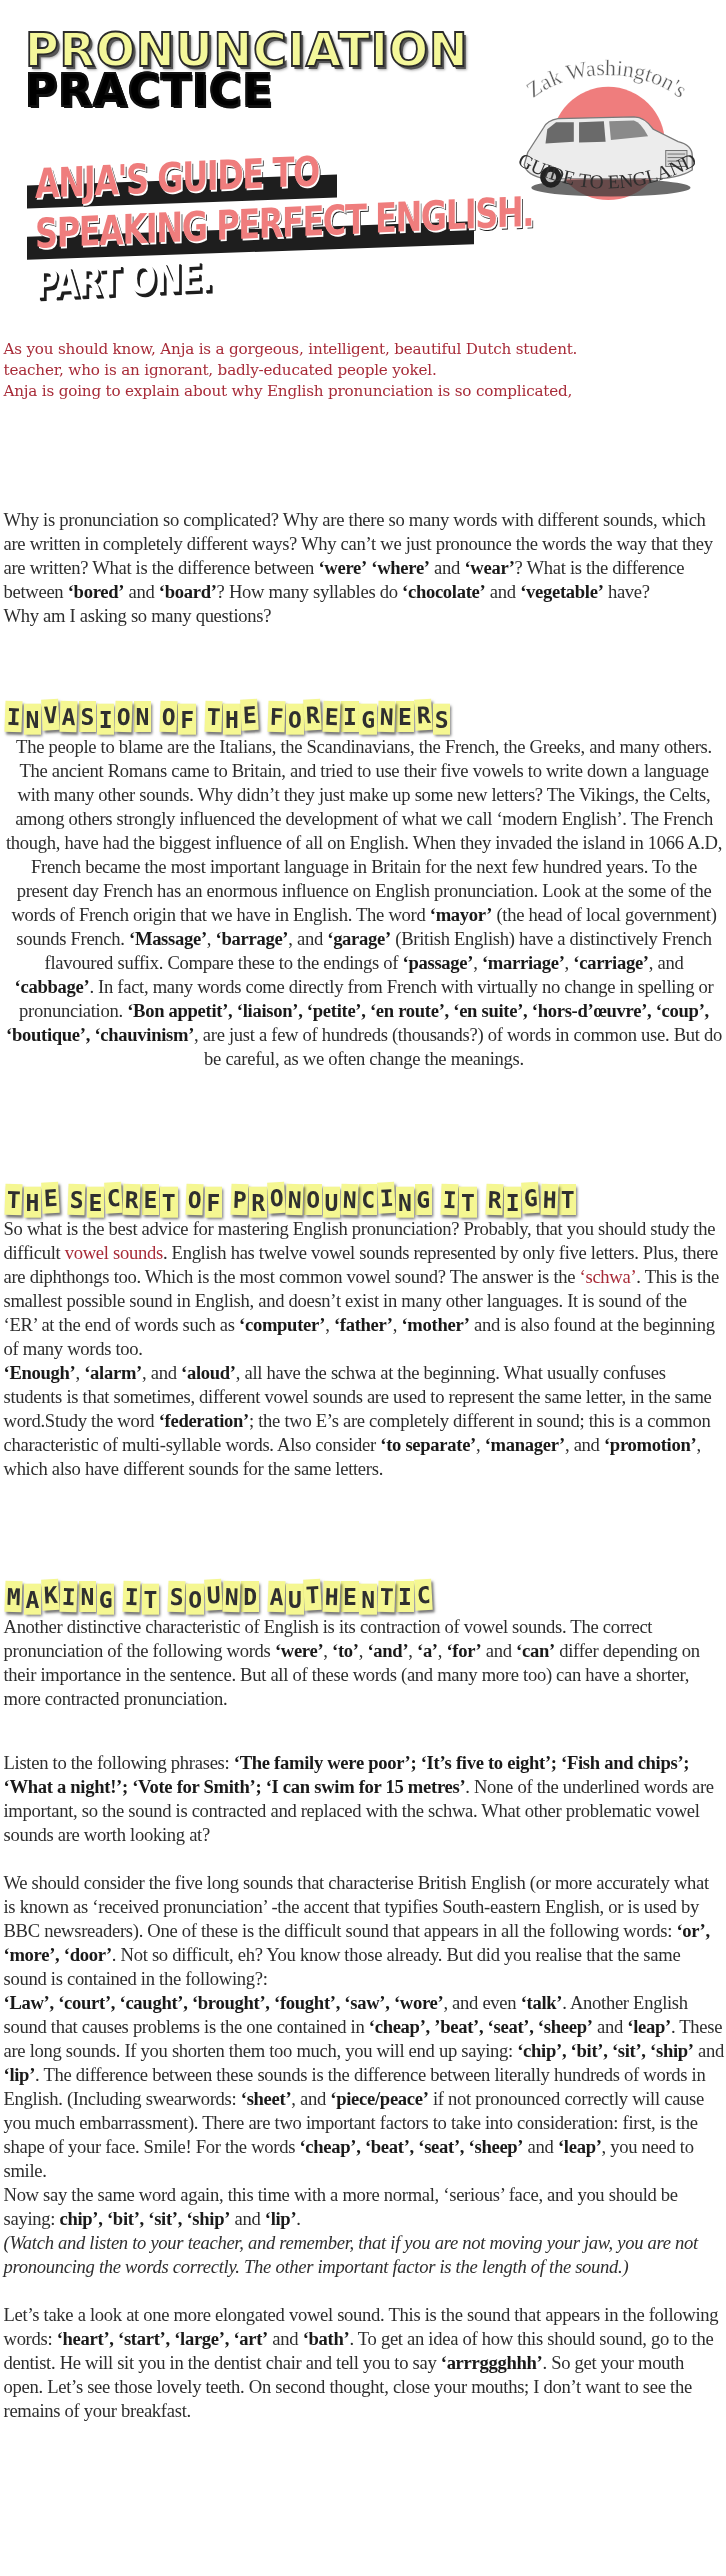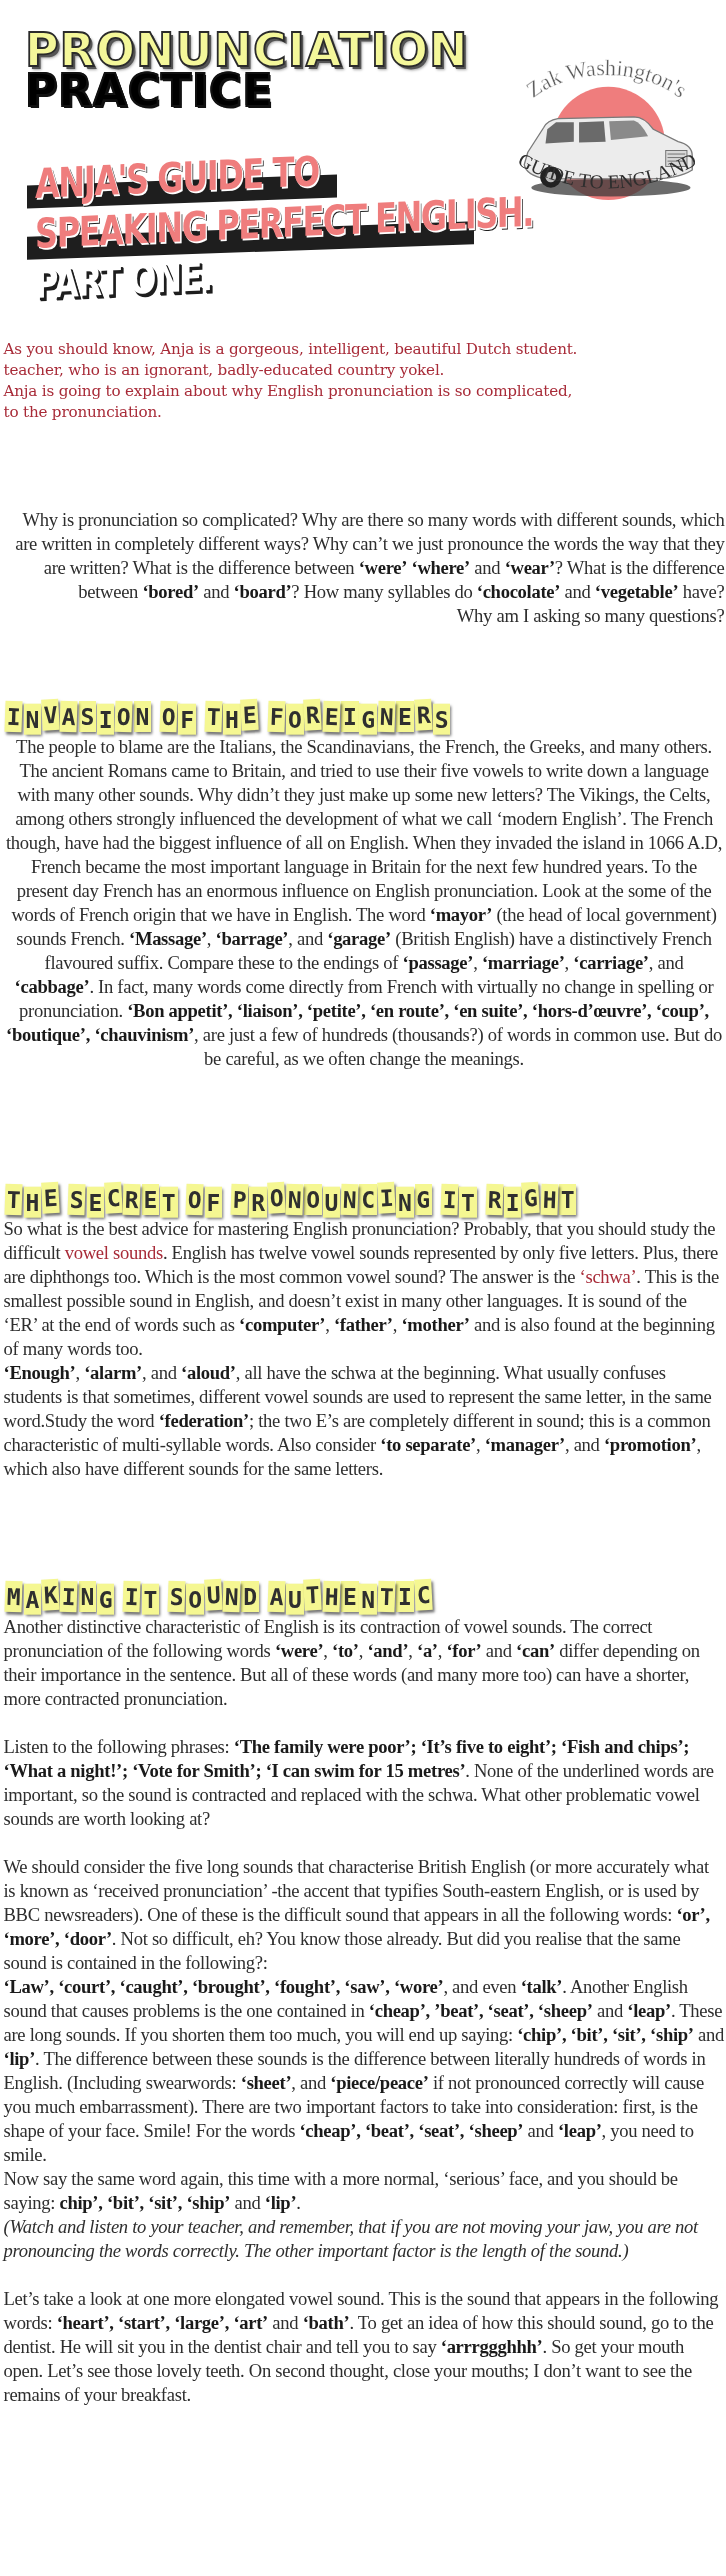--- a/index.html
+++ b/index.html
@@ -102,26 +102,25 @@
       <textPath href="#arcTop" startOffset="50%" text-anchor="middle">Zak Washington's</textPath>
     </text>
     <text font-family="Liberation Serif, serif" font-size="22" fill="#2e2e2e">
       <textPath href="#arcBot" startOffset="50%" text-anchor="middle">GUIDE TO ENGLAND</textPath>
     </text>
   </svg>
 </div>
 
 <div class="intro">
   <p>As you should know, Anja is a gorgeous, intelligent, beautiful Dutch student.</p>
-  <p>teacher, who is an ignorant, badly-educated country yokel.</p>
+  <p>teacher, who is an ignorant, badly-educated people yokel.</p>
   <p>Anja is going to explain about why English pronunciation is so complicated,</p>
-  <p>to the pronunciation.</p>
-</div>
-
-<div class="body-text" style="top:508px;text-align:right;">
+</div>
+
+<div class="body-text" style="top:508px;">
   <p><span>Why is pronunciation so complicated? Why are there so many words with different sounds, which are written in completely different ways? Why can’t we just pronounce the words the way that they are written? What is the difference between </span><b>‘were’</b><span> </span><b>‘where’</b><span> and </span><b>‘wear’</b><span>? What is the difference between </span><b>‘bored’</b><span> and </span><b>‘board’</b><span>? How many syllables do </span><b>‘chocolate’</b><span> and </span><b>‘vegetable’</b><span> have?</span></p>
   <p>Why am I asking  so many questions?</p>
 </div>
 
 <div class="section-heading" style="top:691px;">
     <span class="word">
       <span class="tile">I</span>
       <span class="tile">N</span>
       <span class="tile">V</span>
       <span class="tile">A</span>
@@ -231,17 +230,17 @@
       <span class="tile">H</span>
       <span class="tile">E</span>
       <span class="tile">N</span>
       <span class="tile">T</span>
       <span class="tile">I</span>
       <span class="tile">C</span>
     </span>
   </div>
 <div class="body-text" style="top:1615px;">
   <p><span>Another distinctive characteristic of English is its contraction of vowel sounds. The correct pronunciation of the following words </span><b>‘were’</b><span>, </span><b>‘to’</b><span>, </span><b>‘and’</b><span>, </span><b>‘a’</b><span>, </span><b>‘for’</b><span> and </span><b>‘can’</b><span> differ depending on their importance in the sentence. But all of these words (and many more too) can have a shorter, more contracted pronunciation.</span></p>
-  <p style="margin-top:24px;"><span>Listen to the following phrases: </span><b>‘The family were poor’; ‘It’s five to eight’; ‘Fish and chips’; ‘What a night!’; ‘Vote for Smith’; ‘I can swim for 15 metres’</b><span>. None of the underlined words are important, so the sound is contracted and replaced with the schwa. What other problematic vowel sounds are worth looking at?</span></p>
+  <p style="margin-top:40px;"><span>Listen to the following phrases: </span><b>‘The family were poor’; ‘It’s five to eight’; ‘Fish and chips’; ‘What a night!’; ‘Vote for Smith’; ‘I can swim for 15 metres’</b><span>. None of the underlined words are important, so the sound is contracted and replaced with the schwa. What other problematic vowel sounds are worth looking at?</span></p>
   <p style="margin-top:24px;"><span>We should consider the five long sounds that characterise British English (or more accurately what is known as ‘received pronunciation’ -the accent that typifies South-eastern English, or is used by BBC newsreaders). One of these is the difficult sound that appears in all the following words: </span><b>‘or’, ‘more’, ‘door’</b><span>. Not so difficult, eh? You know those already. But did you realise that the same sound is contained in the following?:</span><br><b>‘Law’, ‘court’, ‘caught’, ‘brought’, ‘fought’, ‘saw’, ‘wore’</b><span>, and even </span><b>‘talk’</b><span>. Another English sound that causes problems is the one contained in </span><b>‘cheap’, ’beat’, ‘seat’, ‘sheep’</b><span> and </span><b>‘leap’</b><span>. These are long sounds. If you shorten them too much, you will end up saying: </span><b>‘chip’, ‘bit’, ‘sit’, ‘ship’</b><span> and </span><b>‘lip’</b><span>. The difference between these sounds is the difference between literally hundreds of words in English. (Including swearwords: </span><b>‘sheet’</b><span>, and </span><b>‘piece/peace’</b><span> if not pronounced correctly will cause you much embarrassment). There are two important factors to take into consideration: first, is the shape of your face. Smile! For the words </span><b>‘cheap’, ‘beat’, ‘seat’, ‘sheep’</b><span> and </span><b>‘leap’</b><span>, you need to smile.</span><br><span>Now say the same word again, this time with a more normal, ‘serious’ face, and you should be saying: </span><b>chip’, ‘bit’, ‘sit’, ‘ship’</b><span> and </span><b>‘lip’</b><span>.</span><br><i>(Watch and listen to your teacher, and remember, that if you are not moving your jaw, you are not pronouncing the words correctly. The other important factor is the length of the sound.)</i></p>
   <p style="margin-top:24px;"><span>Let’s take a look at one more elongated vowel sound. This is the sound that appears in the following words: </span><b>‘heart’, ‘start’, ‘large’, ‘art’</b><span> and </span><b>‘bath’</b><span>. To get an idea of how this should sound, go to the dentist. He will sit you in the dentist chair and tell you to say </span><b>‘arrrggghhh’</b><span>. So get your mouth open. Let’s see those lovely teeth. On second thought, close your mouths; I don’t want to see the remains of your breakfast.</span></p>
 </div>
 
 
 </body></html>

